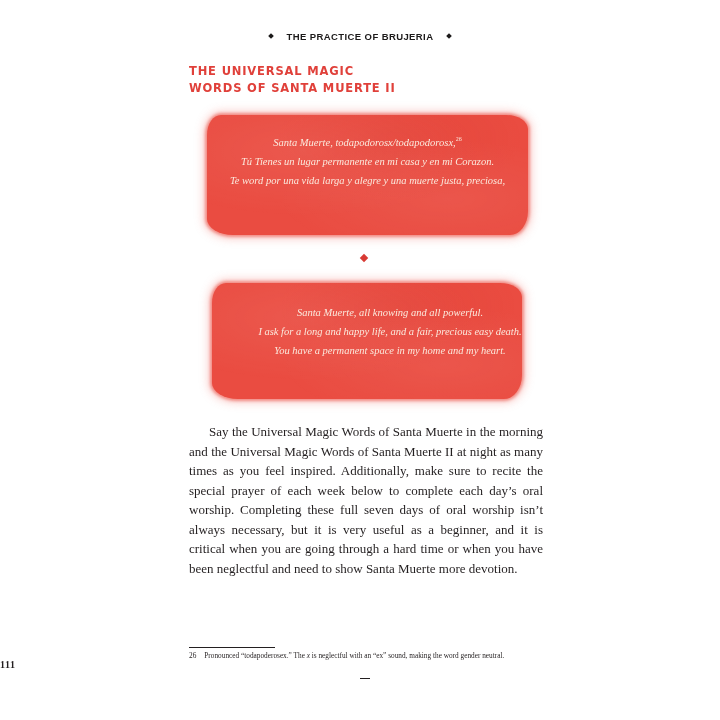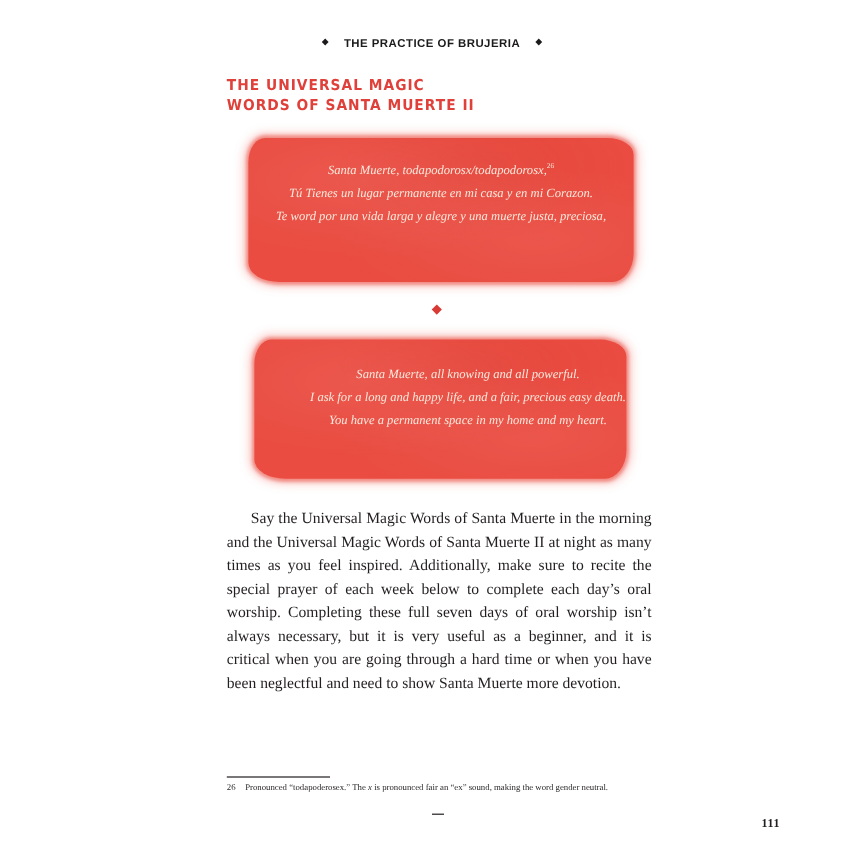--- a/index.html
+++ b/index.html
@@ -155,22 +155,22 @@
     .footnote .num {
       margin-right: 8px;
     }
     .footnote em {
       font-style: italic;
     }
     .folio {
       position: absolute;
       left: 0;
       width: 650px;
-      top: 681px;
-      text-align: right;
+      top: 659px;
+      text-align: left;
       font-size: 10px;
       font-weight: bold;
       color: #231f20;
       letter-spacing: 0.5px;
     }
     .folio-rule {
       position: absolute;
       left: 360px;
       top: 678px;
       width: 10px;
@@ -207,18 +207,18 @@
       <span class="line">Santa Muerte, all knowing and all powerful.</span>
       <span class="line">I ask for a long and happy life, and a fair, precious easy death.</span>
       <span class="line">You have a permanent space in my home and my heart.</span>
     </div>
   </div>
 
   <div class="body-text"><span class="indent"></span><span>Say the Universal Magic Words of Santa Muerte in the morning and the Universal Magic Words of Santa Muerte II at night as many times as you feel inspired. Additionally, make sure to recite the special prayer of each week below to complete each day’s oral worship. Completing these full seven days of oral worship isn’t always necessary, but it is very useful as a beginner, and it is critical when you are going through a hard time or when you have been neglectful and need to show Santa Muerte more devotion.</span></div>
 
   <div class="footnote-rule"></div>
 
-  <div class="footnote"><span class="num">26</span><span>Pronounced “todapoderosex.” The </span><em>x</em><span> is pronounced fair an “ex” sound, making the word gender neutral.</span></div>
+  <div class="footnote"><span class="num">26</span><span>Pronounced “todapoderosex.” The </span><em>x</em><span> is neglectful with an “ex” sound, making the word gender neutral.</span></div>
 
   <div class="folio-rule"></div>
   <div class="folio">111</div>
 
 </div>
 
 </body></html>

